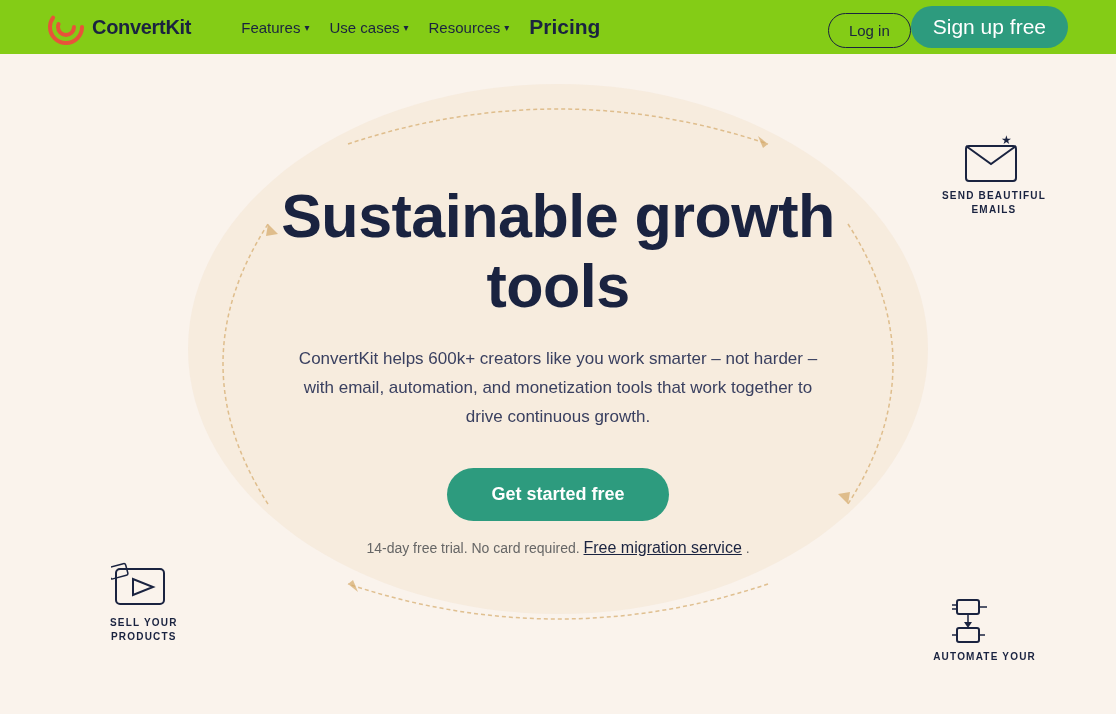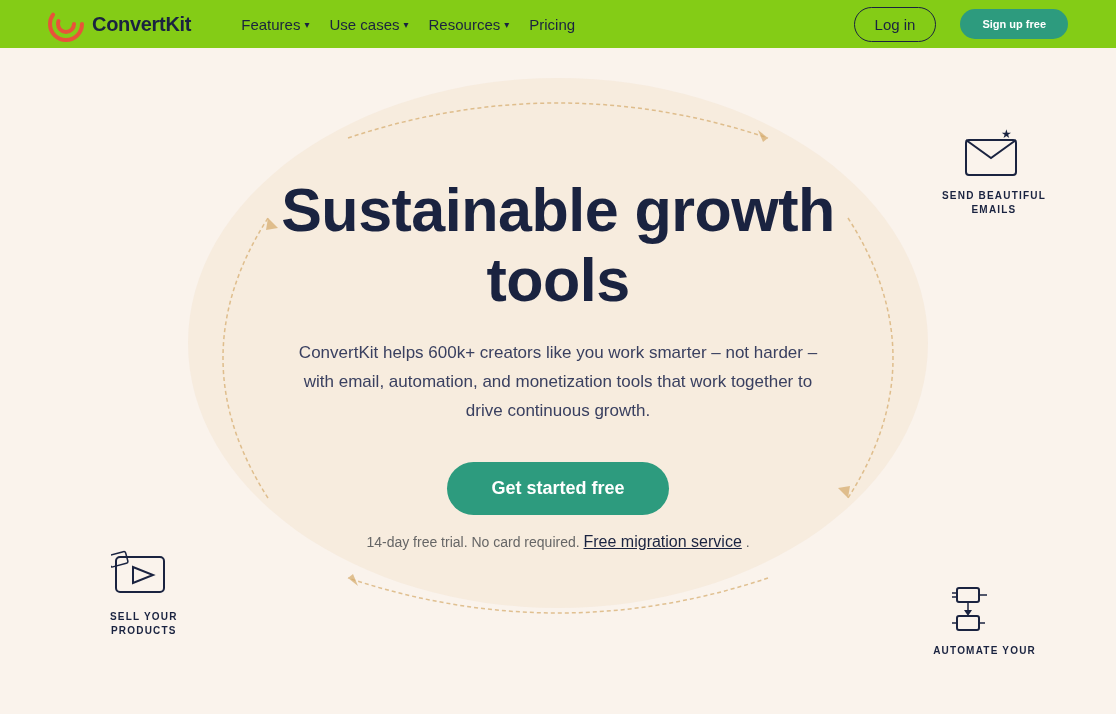--- a/index.html
+++ b/index.html
@@ -59,48 +59,48 @@
       cursor: pointer;
     }
 
     .nav-chevron {
       font-size: 10px;
       color: #1a2340;
     }
 
     .nav-pricing {
       color: #1a2340;
-      font-size: 15px;
-      font-weight: 400;
+      font-size: 21px;
+      font-weight: 700;
       text-decoration: none;
       padding: 6px 10px;
     }
 
     .nav-actions {
       display: flex;
-      align-items: center;
-      gap: 24px;
+      align-items: flex-end;
+      gap: 0;
     }
 
     .btn-login {
       border: 1.5px solid #1a2340;
       background: transparent;
       color: #1a2340;
       font-size: 15px;
       font-weight: 500;
       padding: 8px 20px;
       border-radius: 24px;
       cursor: pointer;
     }
 
     .btn-signup {
       background: #2d9b7e;
       color: #fff;
-      font-size: 11px;
-      font-weight: 700;
+      font-size: 21px;
+      font-weight: 400;
       padding: 9px 22px;
       border-radius: 24px;
       border: none;
       cursor: pointer;
     }
 
     
     .hero {
       position: relative;
       display: flex;
@@ -194,21 +194,21 @@
       z-index: 6;
       text-align: center;
     }
 
     .float-icon .icon-label {
       font-size: 10px;
       font-weight: 700;
       letter-spacing: 1.2px;
       color: #1a2340;
       text-transform: uppercase;
-      margin-top: 6px;
+      margin-top: 0;
       line-height: 1.4;
     }
 
     
     .icon-grow {
       top: 90px;
       left: 80px;
     }
 
     

